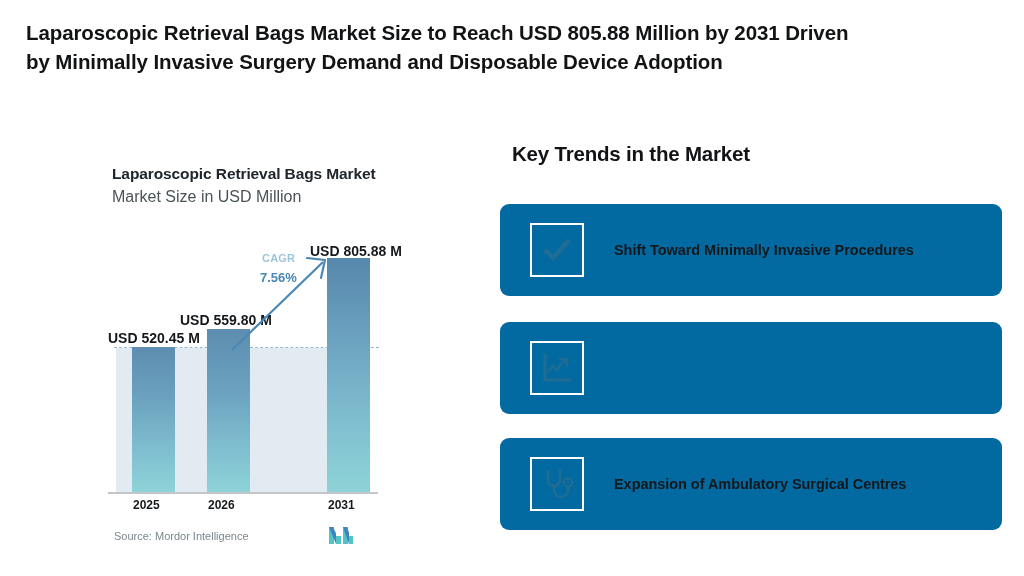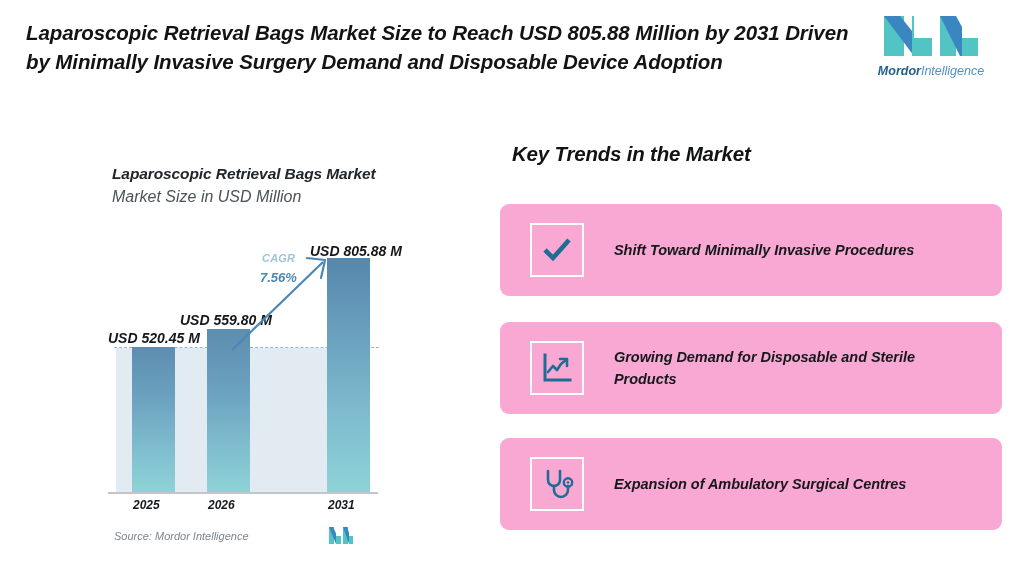--- a/index.html
+++ b/index.html
@@ -2,21 +2,21 @@
 <html><head>
 <meta charset="utf-8">
 <style>
   * { box-sizing: border-box; margin: 0; padding: 0; }
   html, body {
     width: 1024px; height: 576px;
     background: #ffffff;
     font-family: "Liberation Sans", sans-serif;
     overflow: hidden;
   }
-  .page { position: relative; width: 1024px; height: 576px; background: #fff; font-style: italic; }
+  .page { position: relative; width: 1024px; height: 576px; background: #fff; }
 
   
   .headline {
     position: absolute;
     left: 26px; top: 18px; width: 830px;
     font-size: 20.5px;
     font-weight: bold;
     line-height: 29px;
     color: #111315;
     letter-spacing: -0.1px;
@@ -95,21 +95,21 @@
   }
   .source-logo { position: absolute; left: 324px; top: 396px; width: 26px; height: 19px; }
 
   
   .trends-head {
     position: absolute; left: 512px; top: 142px;
     font-size: 20.5px; font-weight: bold; color: #111315; letter-spacing: -0.2px;
   }
   .card {
     position: absolute; left: 500px; width: 502px; height: 92px;
-    background: #f9a8d4; border-radius: 9px;
+    background: #0369a1; border-radius: 9px;
     display: flex; align-items: center;
   }
   .c1 { top: 204px; }
   .c2 { top: 322px; }
   .c3 { top: 438px; }
 
   .icon-box {
     margin-left: 30px; width: 54px; height: 54px;
     border: 2.5px solid #ffffff; background: transparent;
     display: flex; align-items: center; justify-content: center; flex: 0 0 auto;
@@ -121,35 +121,20 @@
     letter-spacing: -0.05px;
   }
 </style>
 </head>
 <body>
 
 <div class="page">
 
   <div class="headline">Laparoscopic Retrieval Bags Market Size to Reach USD 805.88 Million by 2031 Driven by Minimally Invasive Surgery Demand and Disposable Device Adoption</div>
 
-  <div class="logo-block">
-    <svg class="logo-mark" viewBox="0 0 102 48">
-      <polygon points="4,4 24,4 24,44 4,44" fill="#53c4c4"></polygon>
-      <polygon points="4,4 20,4 52,44 34,44" fill="#3a86c0"></polygon>
-      <polygon points="32,4 52,4 52,44 32,44" fill="#53c4c4"></polygon>
-      <polygon points="34,4 52,4 52,26 34,26" fill="#ffffff"></polygon>
-      <polygon points="60,4 76,4 76,44 60,44" fill="#53c4c4"></polygon>
-      <polygon points="60,4 76,4 98,44 80,44" fill="#3a86c0"></polygon>
-      <polygon points="82,4 98,4 98,44 82,44" fill="#53c4c4"></polygon>
-      <polygon points="82,4 98,4 98,26 82,26" fill="#ffffff"></polygon>
-    </svg>
-    <div class="logo-word">
-      <b>Mordor</b><span>Intelligence</span>
-    </div>
-  </div>
 
   <div class="chart-panel">
     <div class="chart-title">Laparoscopic Retrieval Bags Market</div>
     <div class="chart-subtitle">Market Size in USD Million</div>
 
     <div class="plot">
       <div class="band"></div>
       <div class="dash-line"></div>
 
       <div class="bar b1"></div>
@@ -199,21 +184,20 @@
   </div>
 
   <div class="card c2">
     <div class="icon-box">
       <svg width="34" height="34" viewBox="0 0 34 34">
         <path d="M5,4 L5,29 L30,29" stroke="#1f6d94" stroke-width="3" fill="none" stroke-linecap="square"></path>
         <path d="M8,21 L13,15 L17,19 L21,13 L26,9" stroke="#1f6d94" stroke-width="2.6" fill="none" stroke-linejoin="round" stroke-linecap="round"></path>
         <path d="M20,8 L27,8 L27,15" stroke="#1f6d94" stroke-width="2.6" fill="none" stroke-linejoin="round" stroke-linecap="round"></path>
       </svg>
     </div>
-    <div class="card-text">Growing Demand for Disposable and Sterile Products</div>
   </div>
 
   <div class="card c3">
     <div class="icon-box">
       <svg width="34" height="34" viewBox="0 0 34 34">
         <path d="M8,4 L8,13 A6,6 0 0 0 20,13 L20,4" stroke="#1f6d94" stroke-width="2.6" fill="none" stroke-linecap="round"></path>
         <path d="M14,19 L14,23 A7,7 0 0 0 28,23 L28,19" stroke="#1f6d94" stroke-width="2.6" fill="none" stroke-linecap="round"></path>
         <circle cx="28" cy="15.5" r="4.2" stroke="#1f6d94" stroke-width="2.4" fill="none"></circle>
         <circle cx="28" cy="15.5" r="1.3" fill="#1f6d94"></circle>
       </svg>

